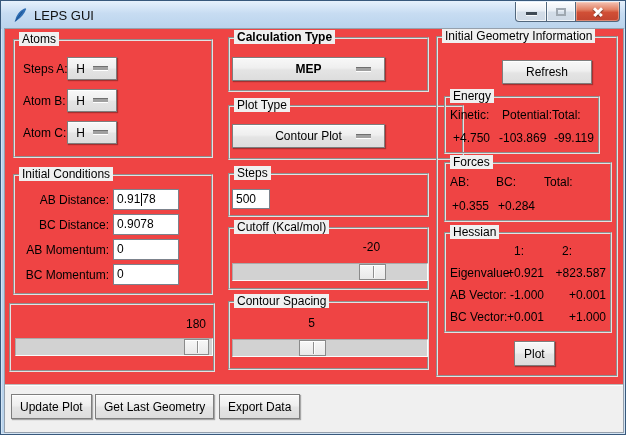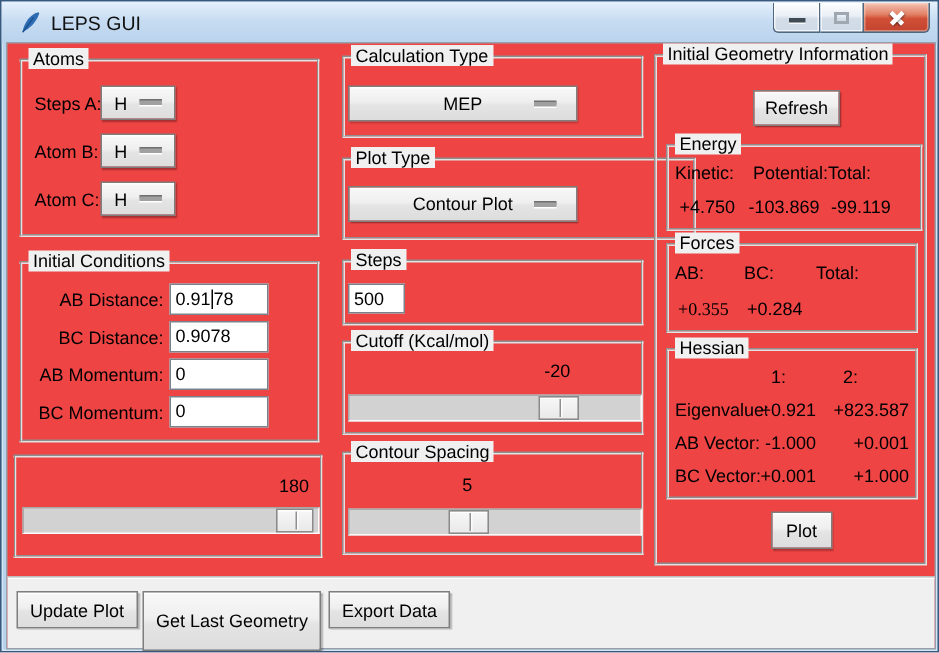--- a/index.html
+++ b/index.html
@@ -117,21 +117,21 @@
       <div class="entry" style="left:98px;top:88px;width:66px;height:21px;"><span>0</span></div>
     </div>
 
     <div class="group" style="left:4px;top:274px;width:206px;height:69px;">
       <span class="slider-val" style="left:172px;top:12px;width:26px;">180</span>
       <div class="trough" style="left:4px;top:33px;width:198px;">
         <div class="handle" style="left:168px;width:25px;"></div>
       </div>
     </div>
 
-    <div class="group" style="left:223px;top:8px;width:201px;height:55px;">
+    <div class="group" style="left:223px;top:8px;width:201px;height:55px;font-weight:bold;">
       <span class="legend">Calculation Type</span>
       <div class="optbtn wide" style="left:2px;top:18px;width:153px;height:24px;">
         <span>MEP</span>
         <span class="dash"></span>
       </div>
     </div>
 
     <div class="group" style="left:223px;top:76px;width:236px;height:55px;">
       <span class="legend">Plot Type</span>
       <div class="optbtn wide" style="left:2px;top:17px;width:153px;height:24px;">
@@ -157,38 +157,38 @@
       <span class="legend">Contour Spacing</span>
       <span class="slider-val" style="left:68px;top:13px;width:27px;">5</span>
       <div class="trough" style="left:2px;top:36px;width:196px;">
         <div class="handle" style="left:66px;width:27px;"></div>
       </div>
     </div>
 
     <div class="group" style="left:431px;top:7px;width:182px;height:341px;">
       <span class="legend">Initial Geometry Information</span>
 
-      <button class="btn" style="position:absolute;left:64px;top:22px;height:24px;padding:3px 7px;">Refresh</button>
-
-      <div class="group" style="left:6px;top:58px;width:171px;height:58px;">
+      <button class="btn" style="position:absolute;left:64px;top:22px;height:24px;padding:3px 23px;">Refresh</button>
+
+      <div class="group" style="left:6px;top:58px;width:156px;height:58px;">
         <span class="legend">Energy</span>
         <span class="abs" style="left:4px;top:10px;">Kinetic:</span>
         <span class="abs" style="left:56px;top:10px;">Potential:</span>
         <span class="abs" style="left:106px;top:10px;">Total:</span>
         <span class="abs" style="left:7px;top:33px;">+4.750</span>
         <span class="abs" style="left:53px;top:33px;">-103.869</span>
         <span class="abs" style="left:108px;top:33px;">-99.119</span>
       </div>
 
       <div class="group" style="left:6px;top:124px;width:168px;height:60px;">
         <span class="legend">Forces</span>
         <span class="abs" style="left:4px;top:11px;">AB:</span>
         <span class="abs" style="left:50px;top:11px;">BC:</span>
         <span class="abs" style="left:98px;top:11px;">Total:</span>
-        <span class="abs" style="left:6px;top:35px;font-family:Liberation Serif, serif;">+0.355</span>
+        <span class="abs" style="left:6px;top:35px;">+0.355</span>
         <span class="abs" style="left:52px;top:35px;">+0.284</span>
         <span class="abs" style="left:100px;top:35px;"></span>
       </div>
 
       <div class="group" style="left:6px;top:194px;width:168px;height:101px;">
         <span class="legend">Hessian</span>
         <span class="abs" style="left:68px;top:10px;">1:</span>
         <span class="abs" style="left:116px;top:10px;">2:</span>
 
         <span class="abs" style="left:4px;top:32px;">Eigenvalue:</span>
@@ -202,18 +202,18 @@
         <span class="abs" style="left:4px;top:76px;">BC Vector:</span>
         <span class="abs" style="left:52px;top:76px;width:46px;text-align:right;">+0.001</span>
         <span class="abs" style="left:100px;top:76px;width:60px;text-align:right;">+1.000</span>
       </div>
 
       <button class="btn" style="position:absolute;left:76px;top:303px;height:25px;padding:4px 9px;">Plot</button>
     </div>
 
     <div class="footer">
       <button class="btn" style="position:absolute;left:6px;top:9px;height:25px;">Update Plot</button>
-      <button class="btn" style="position:absolute;left:90px;top:9px;height:40px;text-align:right;">Get Last Geometry</button>
+      <button class="btn" style="position:absolute;left:90px;top:9px;height:25px;text-align:right;">Get Last Geometry</button>
       <button class="btn" style="position:absolute;left:214px;top:9px;height:25px;">Export Data</button>
     </div>
 
   </div>
 </div>
 
 </body></html>

